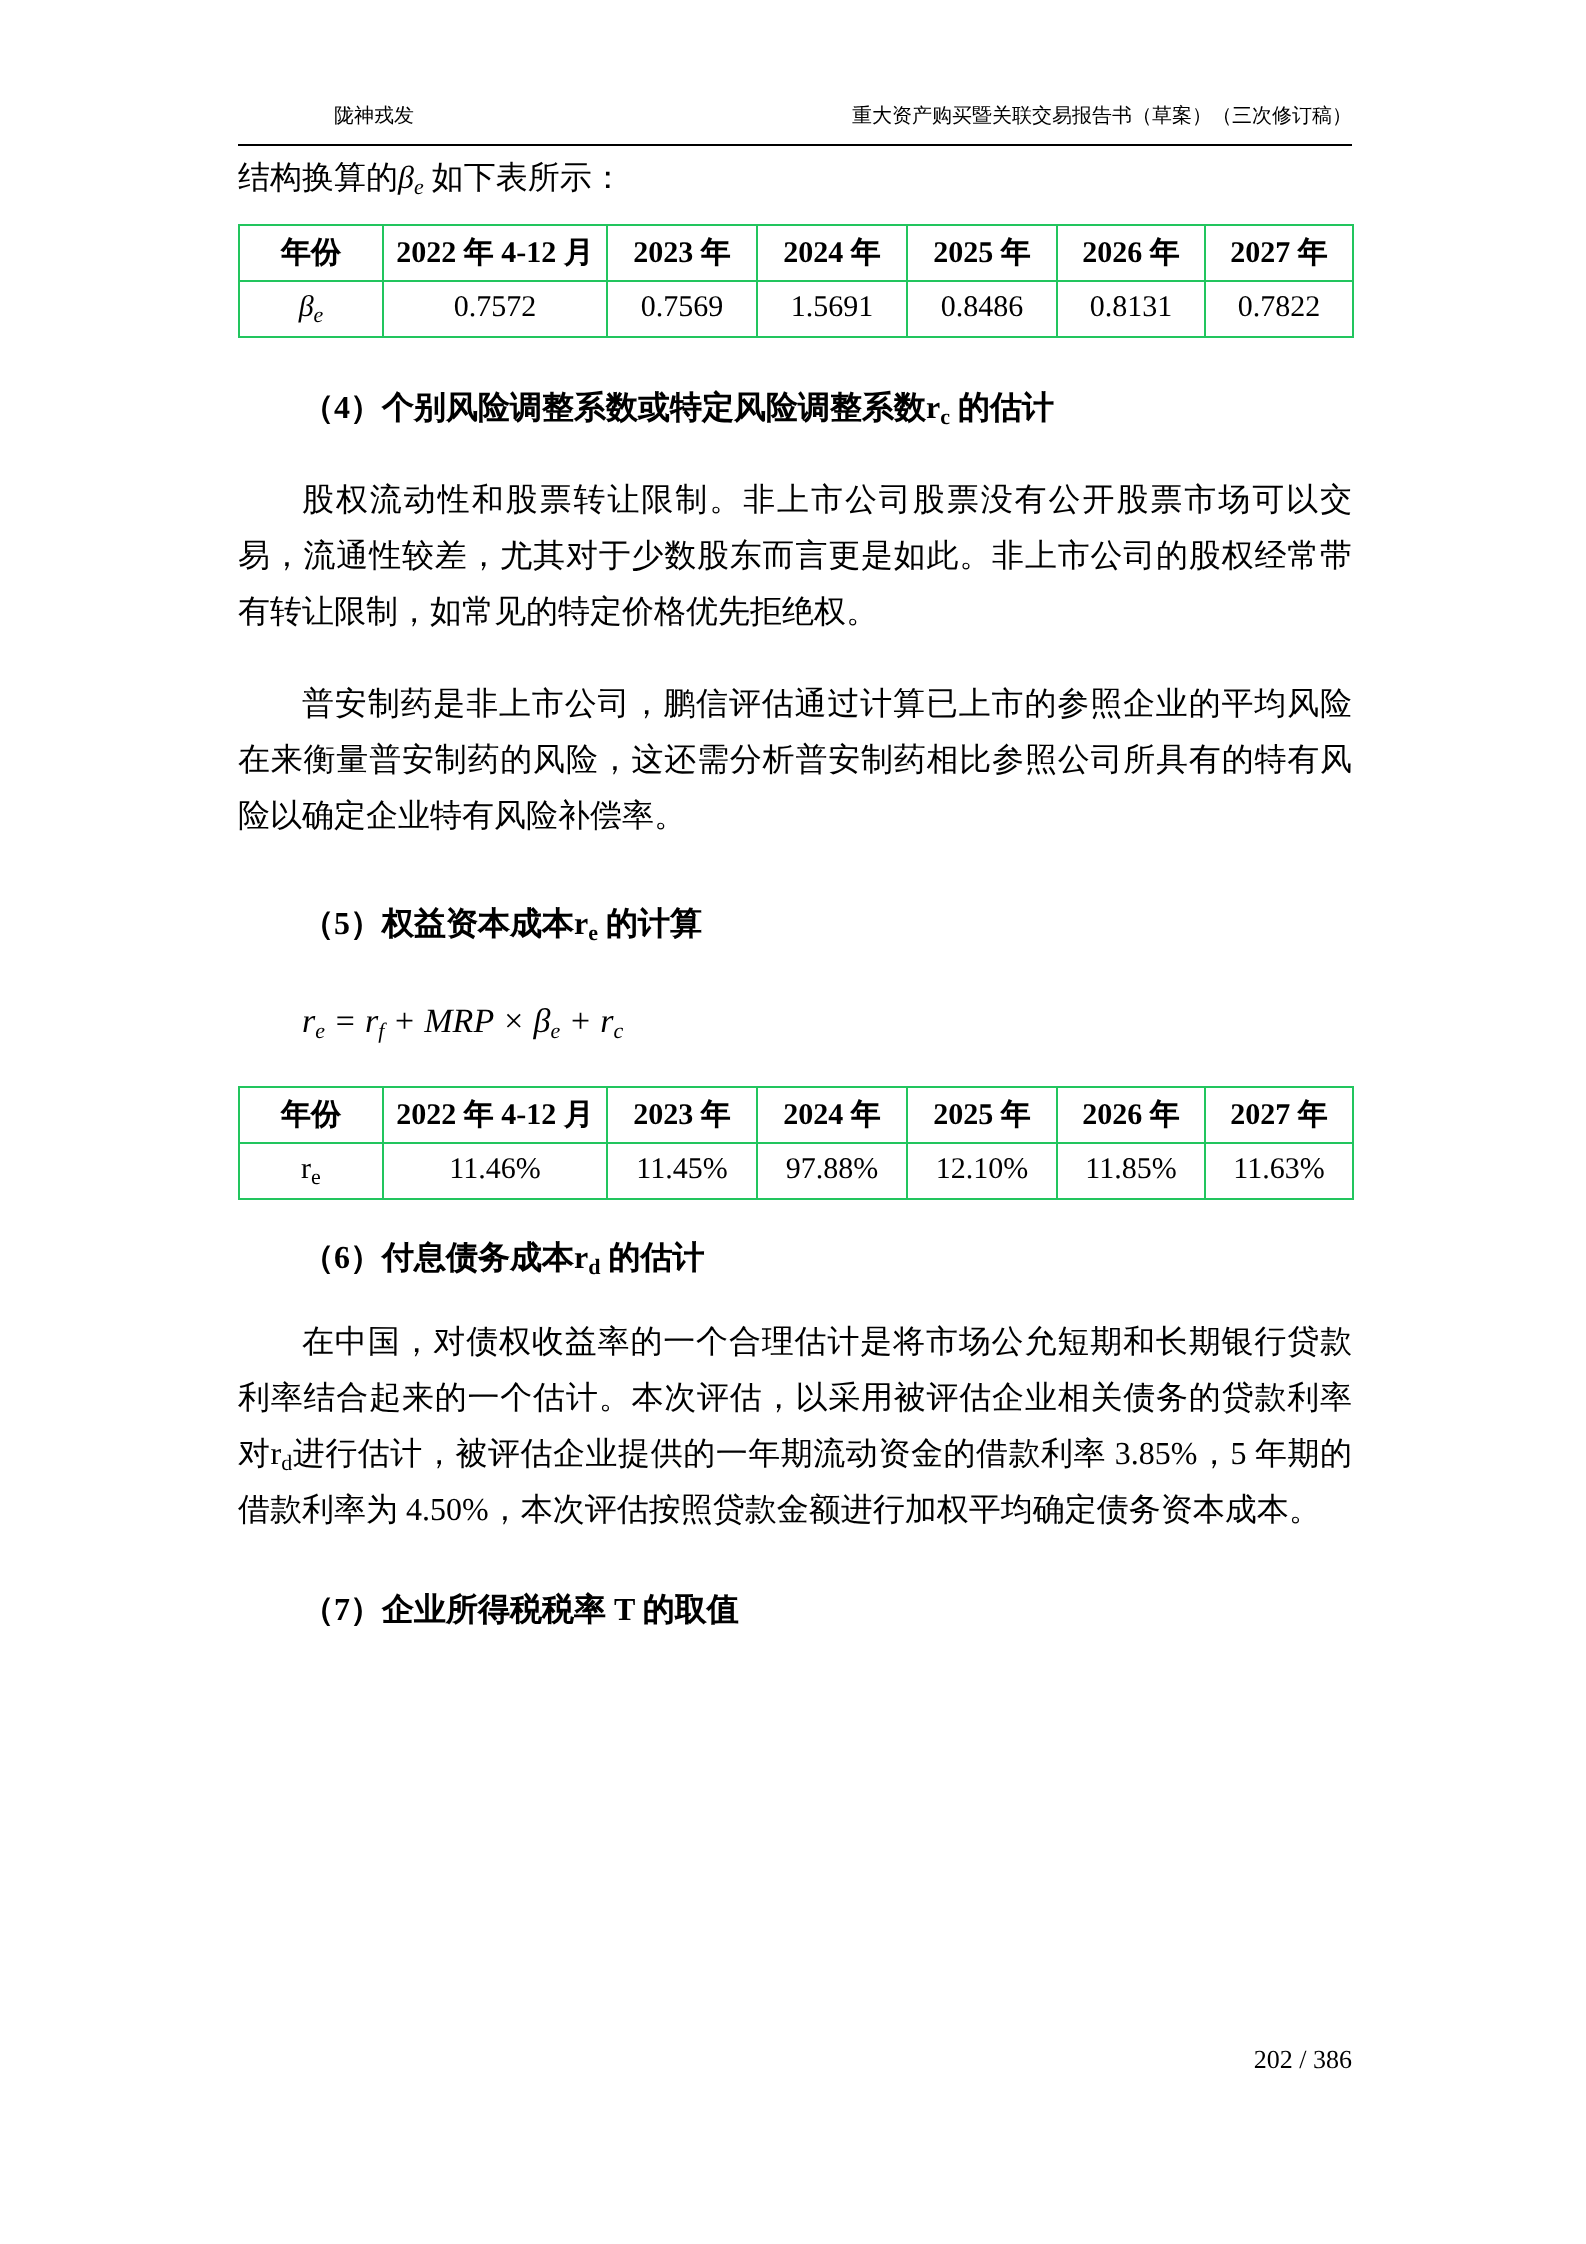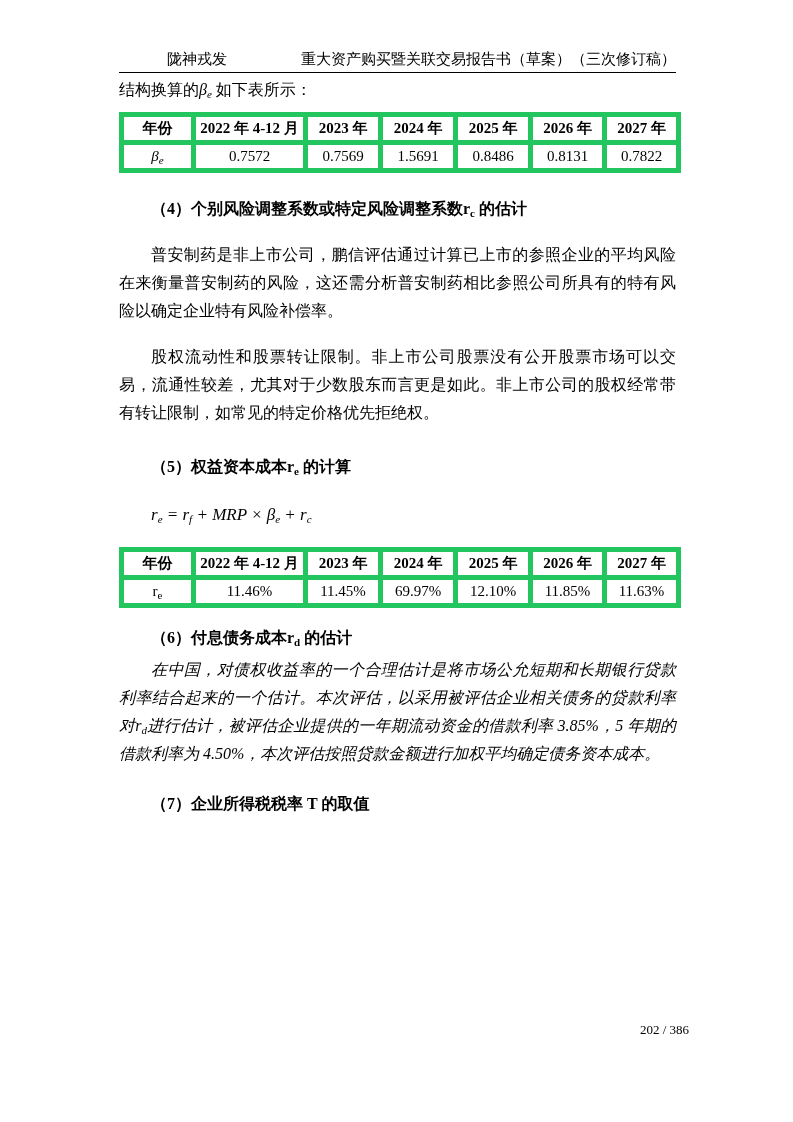--- a/index.html
+++ b/index.html
@@ -15,21 +15,21 @@
     overflow: hidden;
   }
   .header {
     position: absolute;
     top: 50px;
     left: 119px;
     width: 557px;
     display: flex;
     justify-content: space-between;
     align-items: center;
-    font-size: 15px;
+    font-size: 10px;
     line-height: 18px;
     padding-left: 48px;
   }
   .header-rule {
     position: absolute;
     top: 72px;
     left: 119px;
     width: 557px;
     border-top: 1px solid #000;
   }
@@ -49,21 +49,21 @@
   .intro { margin: 0 0 8px 0; }
   .heading { margin-top: 22px; text-indent: 32px; font-size: 16px; line-height: 28px; font-weight: bold; }
   .para { margin-top: 18px; }
   table.data {
     border-collapse: collapse;
     width: 557px;
     table-layout: fixed;
     font-size: 15px;
   }
   table.data td {
-    border: 5px solid #22c55e;
+    border: 1px solid #22c55e;
     height: 28px;
     text-align: center;
     vertical-align: middle;
     padding: 0 2px;
     overflow: hidden;
     white-space: nowrap;
   }
   table.data tr.head td { font-weight: bold; }
   .tbl-wrap { margin-top: 8px; }
   .tbl-wrap-2 { margin-top: 18px; }
@@ -76,25 +76,25 @@
   .formula {
     margin-top: 20px;
     margin-left: 32px;
     font-size: 17px;
     line-height: 28px;
     font-style: italic;
   }
   .hd5 { margin-top: 26px; }
   .hd6 { margin-top: 16px; }
   .hd7 { }
-  .para6 { margin-top: 4px; font-style: italic; }
+  .para6 { margin-top: 14px; }
   .footer {
     position: absolute;
     top: 1022px;
-    left: 132px;
+    left: 119px;
     width: 557px;
     text-align: right;
     font-size: 13px;
   }
 </style>
 </head>
 <body>
 
 <div class="page">
 
@@ -137,23 +137,23 @@
           <td>0.8486</td>
           <td>0.8131</td>
           <td>0.7822</td>
         </tr>
       </tbody>
         </table>
     </div>
 
     <p class="heading"><span>（4）个别风险调整系数或特定风险调整系数r</span><sub>c</sub><span> 的估计</span></p>
 
+    <p class="para indent">股权流动性和股票转让限制。非上市公司股票没有公开股票市场可以交易，流通性较差，尤其对于少数股东而言更是如此。非上市公司的股权经常带有转让限制，如常见的特定价格优先拒绝权。</p>
+
     <p class="para indent">普安制药是非上市公司，鹏信评估通过计算已上市的参照企业的平均风险在来衡量普安制药的风险，这还需分析普安制药相比参照公司所具有的特有风险以确定企业特有风险补偿率。</p>
-
-    <p class="para indent">股权流动性和股票转让限制。非上市公司股票没有公开股票市场可以交易，流通性较差，尤其对于少数股东而言更是如此。非上市公司的股权经常带有转让限制，如常见的特定价格优先拒绝权。</p>
 
 
     <p class="heading hd5"><span>（5）权益资本成本r</span><sub>e</sub><span> 的计算</span></p>
 
     <p class="formula"><span>r</span><sub>e</sub><span> = r</span><sub>f</sub><span> + MRP × </span><span>β</span><sub>e</sub><span> + r</span><sub>c</sub></p>
 
     <div class="tbl-wrap-2">
       <table class="data">
         <colgroup>
           <col style="width:72px">
@@ -171,21 +171,21 @@
           <td>2023 年</td>
           <td>2024 年</td>
           <td>2025 年</td>
           <td>2026 年</td>
           <td>2027 年</td>
         </tr>
         <tr>
           <td><span>r</span><sub>e</sub></td>
           <td>11.46%</td>
           <td>11.45%</td>
-          <td>69.97%</td>
+          <td>97.88%</td>
           <td>12.10%</td>
           <td>11.85%</td>
           <td>11.63%</td>
         </tr>
       </tbody>
         </table>
     </div>
 
     <p class="heading hd6"><span>（6）付息债务成本r</span><sub>d</sub><span> 的估计</span></p>
 

